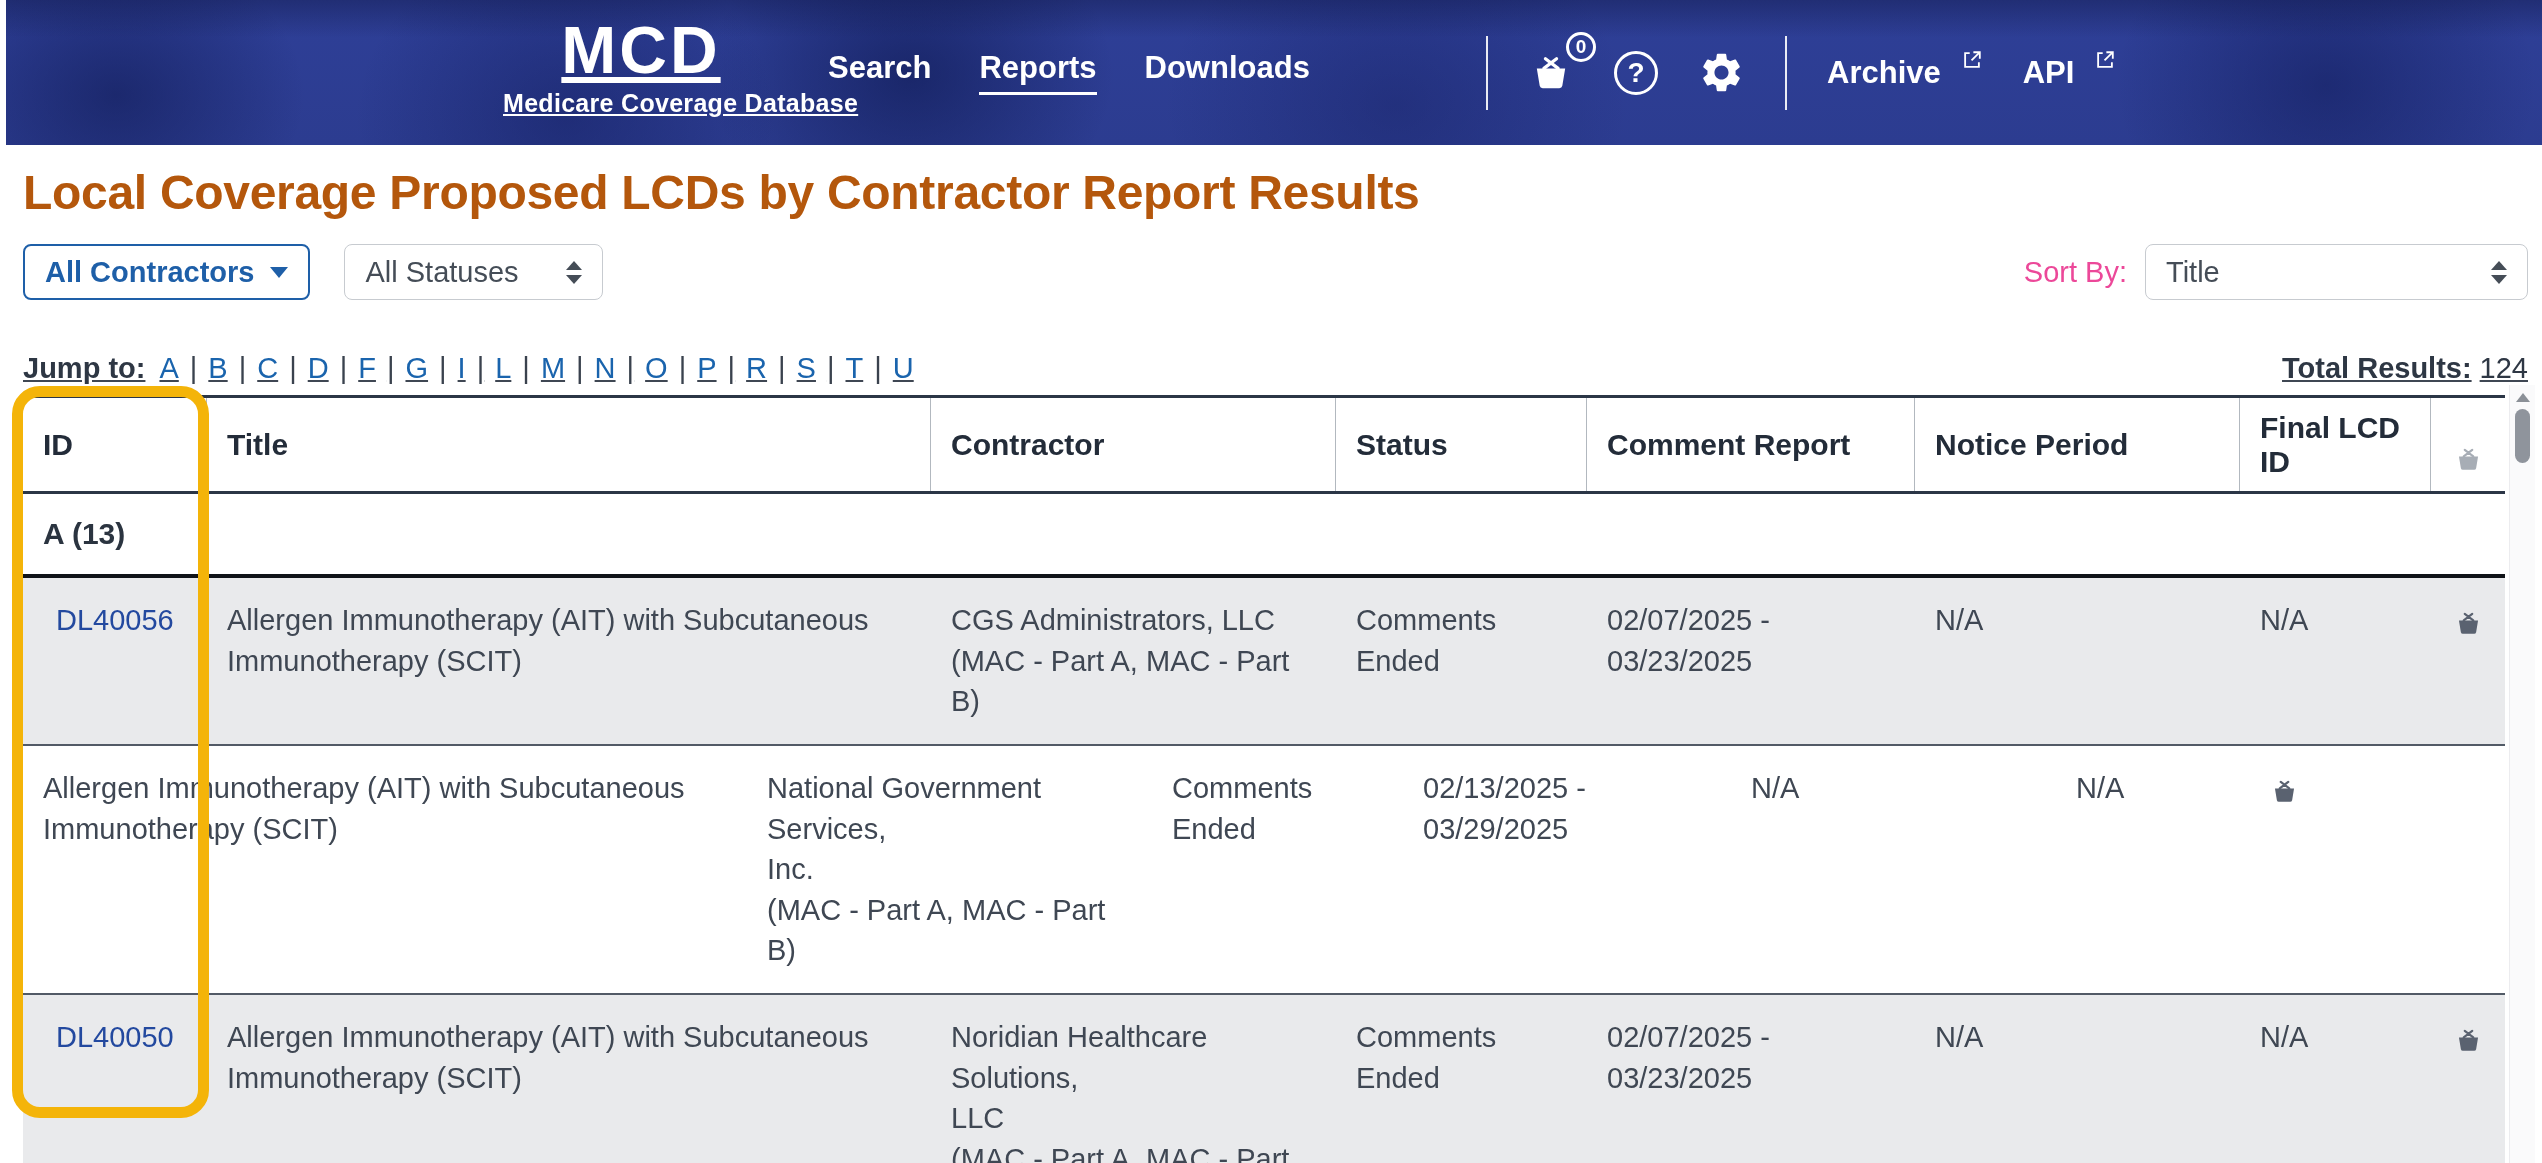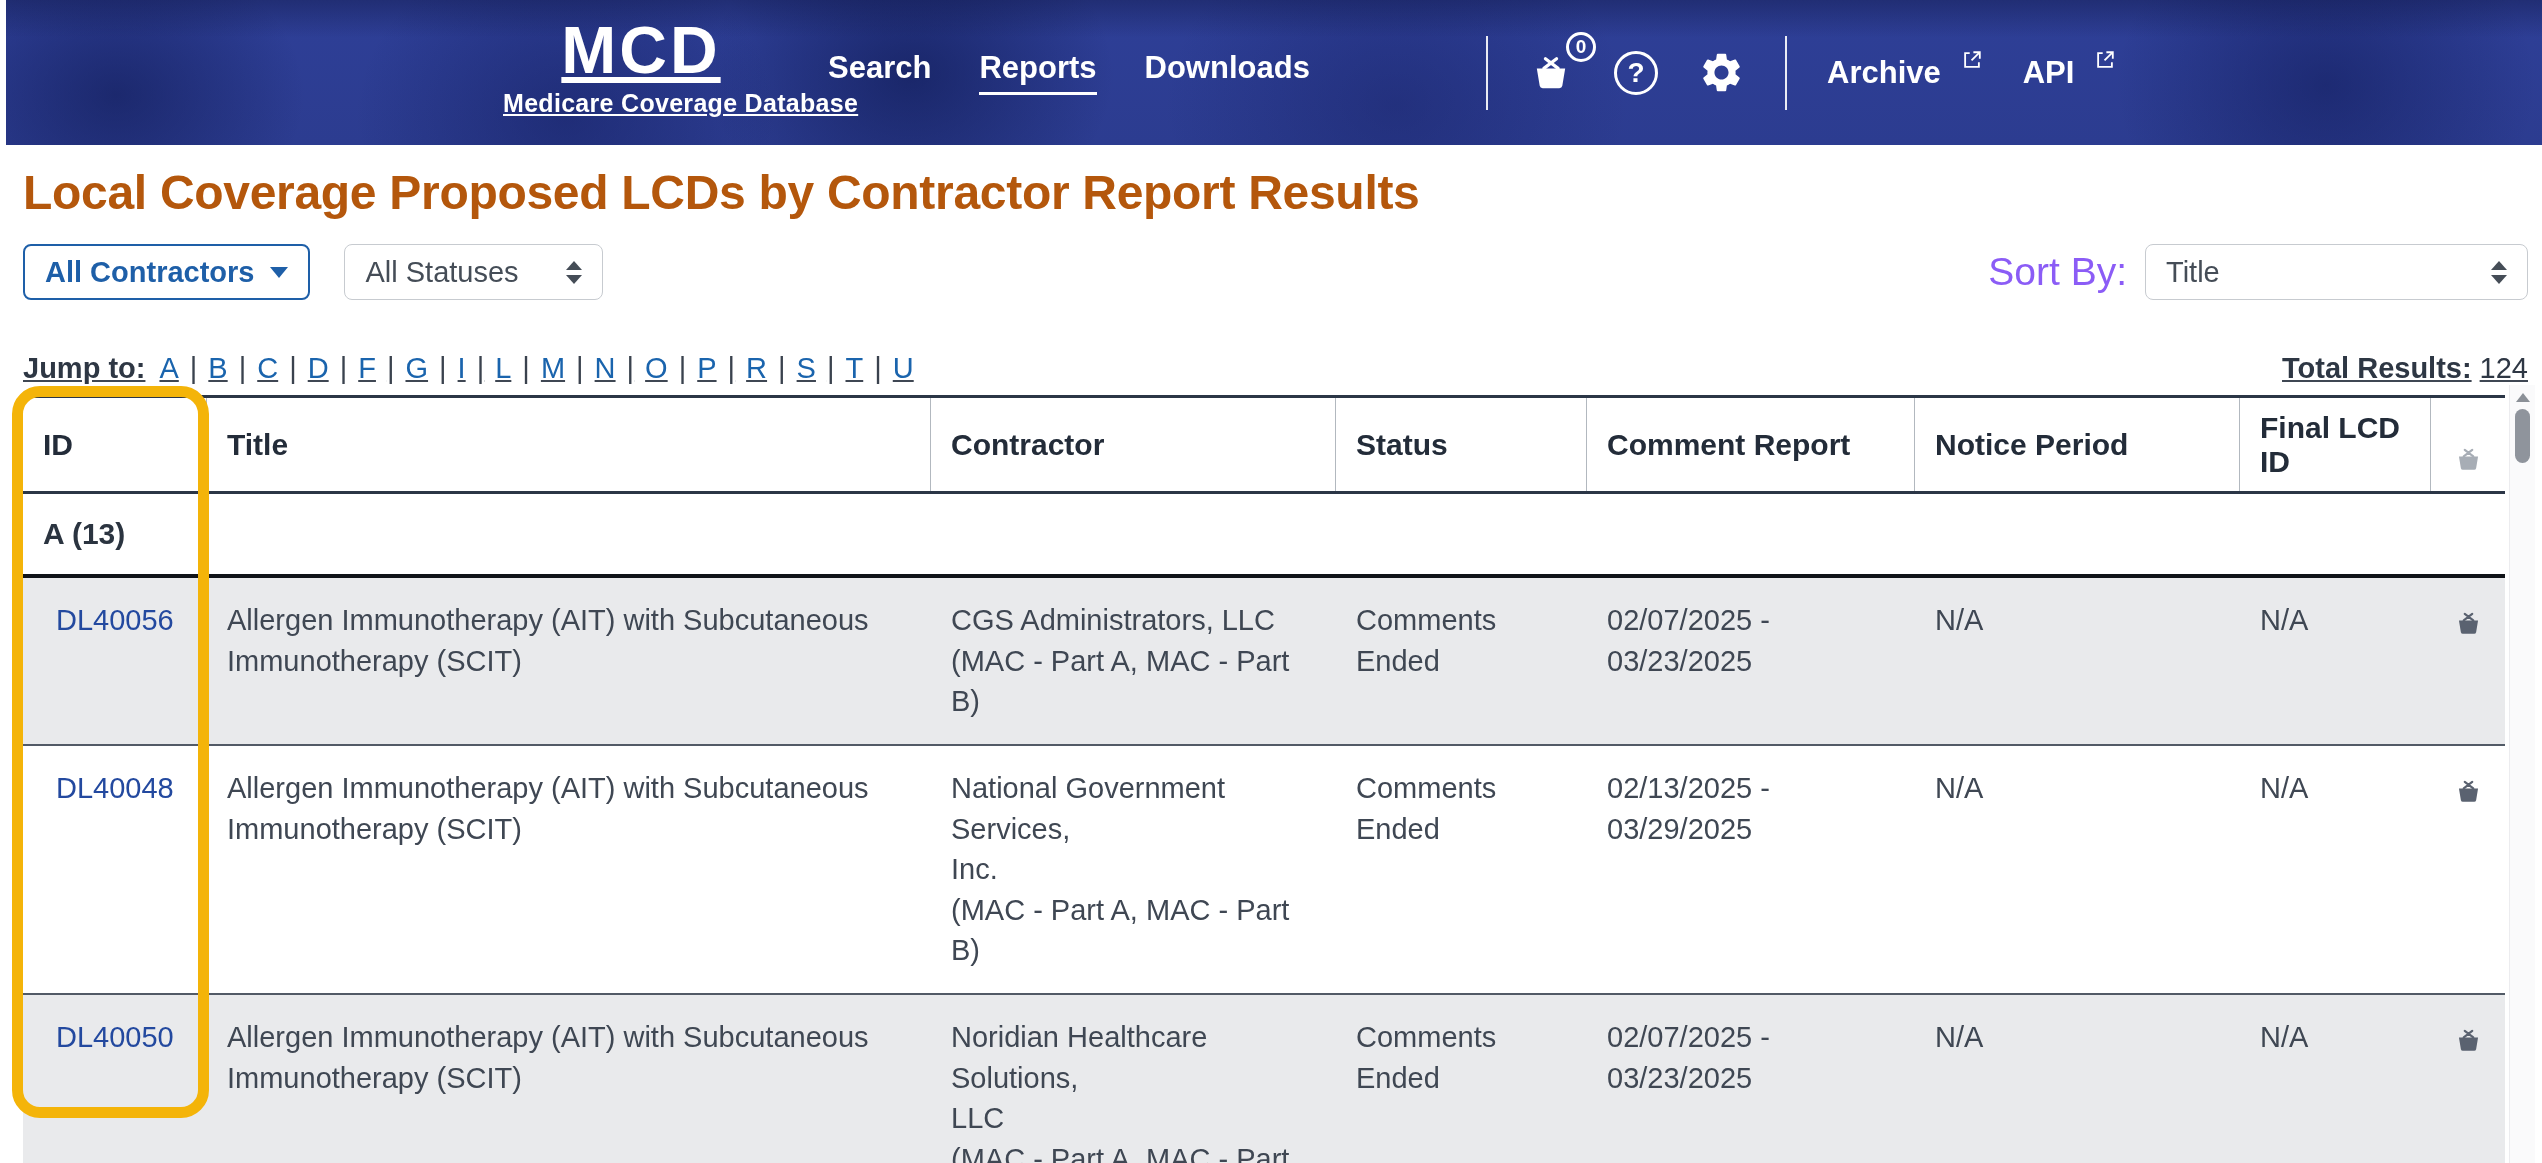--- a/index.html
+++ b/index.html
@@ -51,21 +51,21 @@
   .dd-contractors { border:2px solid #1e5fa8; color:#1e5fa8; font-weight:700; font-size:29px; padding:0 20px; gap:16px; }
   .caret-down { width:0; height:0; border-left:9px solid transparent; border-right:9px solid transparent; border-top:11px solid #1e5fa8; }
   .dd-gray { border:1px solid #c7cbd0; color:#454d57; font-size:29px; padding:0 20px; justify-content:space-between; }
   .dd-statuses { width:259px; }
   .dd-sort { width:383px; }
   .updown { display:flex; flex-direction:column; gap:5px; align-items:center; }
   .updown i { width:0; height:0; border-left:8px solid transparent; border-right:8px solid transparent; display:block; }
   .updown .up { border-bottom:9px solid #454d57; }
   .updown .down { border-top:9px solid #454d57; }
   .sort-group { display:flex; align-items:center; gap:18px; }
-  .sort-label { font-size:39px; color:#8b5cf6; }
+  .sort-label { font-size:29px; color:#ec4899; }
 
   .jump-bar { margin-top:52px; display:flex; justify-content:space-between; align-items:baseline; font-size:29px;text-decoration:underline; }
   .jump-left { display:flex; align-items:baseline; flex-wrap:wrap; }
   .jump-label { font-weight:700; color:#2e3744; margin-right:14px; }
   .jump-link { color:#1a64ad; text-decoration:none; }
   .jump-sep { color:#3a424e; margin:0 11px; }
   .totals { color:#2e3744; }
   .totals .t-label { font-weight:700; }
   .totals .t-value { font-weight:400; margin-left:8px; }
 
@@ -260,21 +260,20 @@
 03/23/2025</div>
     <div class="cell c-notice">N/A</div>
     <div class="cell c-final">N/A</div>
     <div class="cell c-basket">
       <svg class="row-basket" width="31" height="31">
                 <use href="#basket-sym"></use>
               </svg>
     </div>
   </div>
           <div class="trow">
-    <div class="cell c-id"><a class="id-link" href="#">DL40048</a></div>
     <div class="cell c-title">Allergen Immunotherapy (AIT) with Subcutaneous
 Immunotherapy (SCIT)</div>
     <div class="cell c-contr">National Government Services,
 Inc.
 (MAC - Part A, MAC - Part B)</div>
     <div class="cell c-status">Comments Ended</div>
     <div class="cell c-comment">02/13/2025 -
 03/29/2025</div>
     <div class="cell c-notice">N/A</div>
     <div class="cell c-final">N/A</div>

